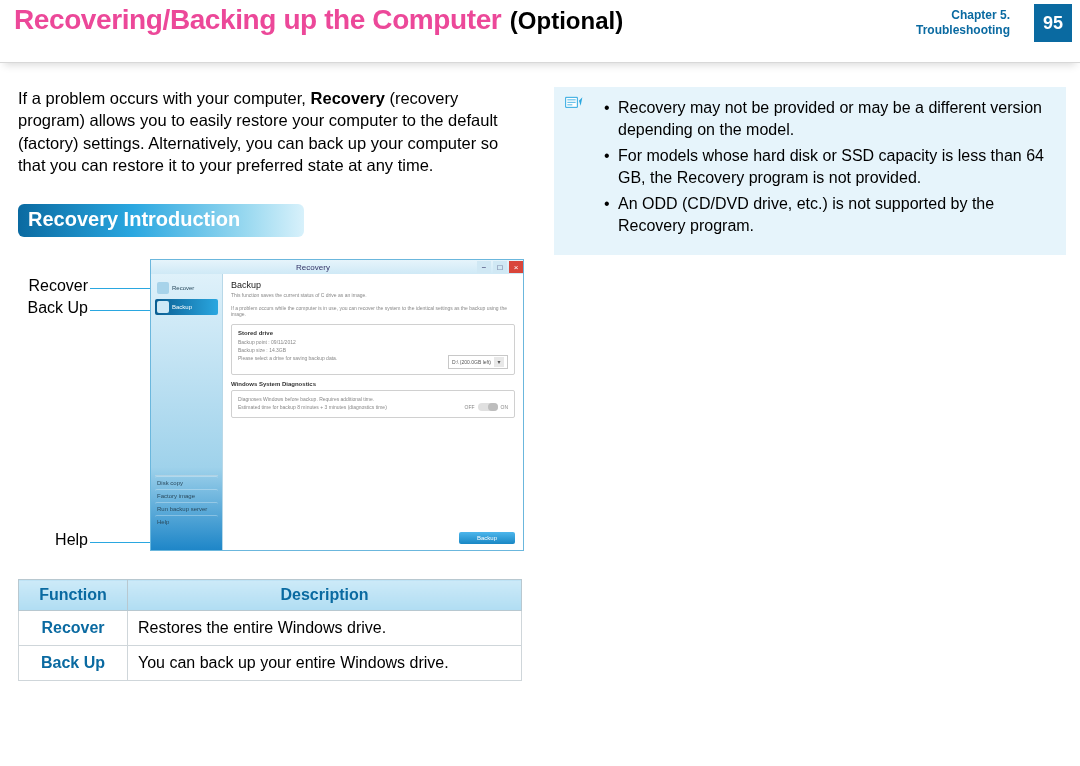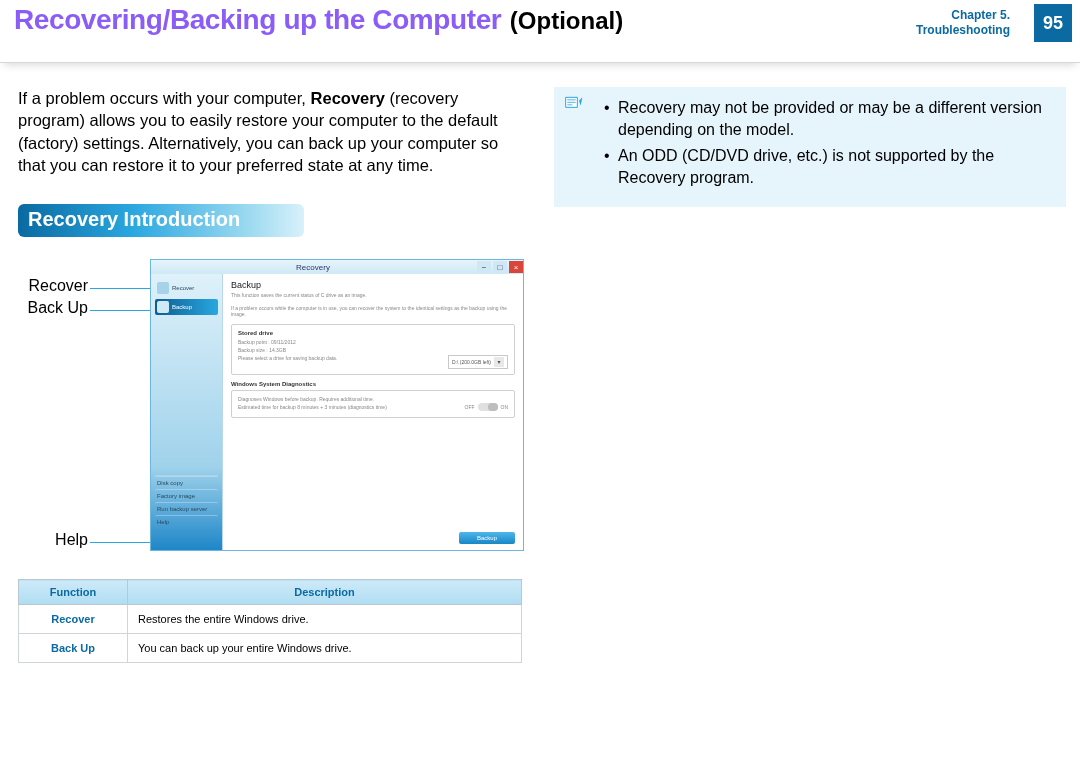--- a/index.html
+++ b/index.html
@@ -15,21 +15,21 @@
   .header {
     position: relative;
     height: 58px;
     padding: 4px 0 0 14px;
     border-bottom: 1px solid #d8d8d8;
     box-shadow: 0 6px 8px -4px rgba(0,0,0,0.15);
   }
   .header-title {
     font-size: 28px;
     font-weight: 700;
-    color: #8b5cf6;
+    color: #ec4899;
     letter-spacing: -0.4px;
     text-align: center;
   }
   .header-optional {
     font-size: 24px;
     font-weight: 700;
     color: #000;
     margin-left: 4px;
   }
   .header-right {
@@ -188,21 +188,21 @@
   .backup-btn {
     position:absolute; right:8px; bottom:6px;
     background:linear-gradient(#4db6ec,#1987c4);
     color:#fff; font-size:6px; padding:3px 18px; border-radius:2px;
   }
   
   table.func {
     width: 504px;
     border-collapse: collapse;
     margin-top: 12px;
-    font-size: 11px;
+    font-size: 16px;
   }
   table.func th {
     background: linear-gradient(#cdeaf8,#b0ddf2);
     color: #0a6aa1;
     font-weight: 700;
     padding: 6px 10px;
     border: 1px solid #b8c8d0;
     text-align: center;
   }
   table.func th:first-child { width: 88px; }
@@ -372,17 +372,18 @@
 
   <div class="col-right">
     <div class="note-box">
       <svg class="note-icon" viewBox="0 0 24 20">
         <path d="M2 2 L16 2 L16 14 L2 14 Z" fill="#fff" stroke="#2aa7e0" stroke-width="1.2"></path>
         <path d="M4 5 L14 5 M4 8 L14 8 M4 11 L10 11" stroke="#2aa7e0" stroke-width="1"></path>
         <path d="M18 6 L22 2 L20 12 Z" fill="#2aa7e0"></path>
       </svg>
       <ul class="note-list">
         <li>Recovery may not be provided or may be a different version depending on the model.</li>
+        <li>For models whose hard disk or SSD capacity is less than 64 GB, the Recovery program is not provided.</li>
         <li>An ODD (CD/DVD drive, etc.) is not supported by the Recovery program.</li>
       </ul>
     </div>
   </div>
 </div>
 
 </body></html>

